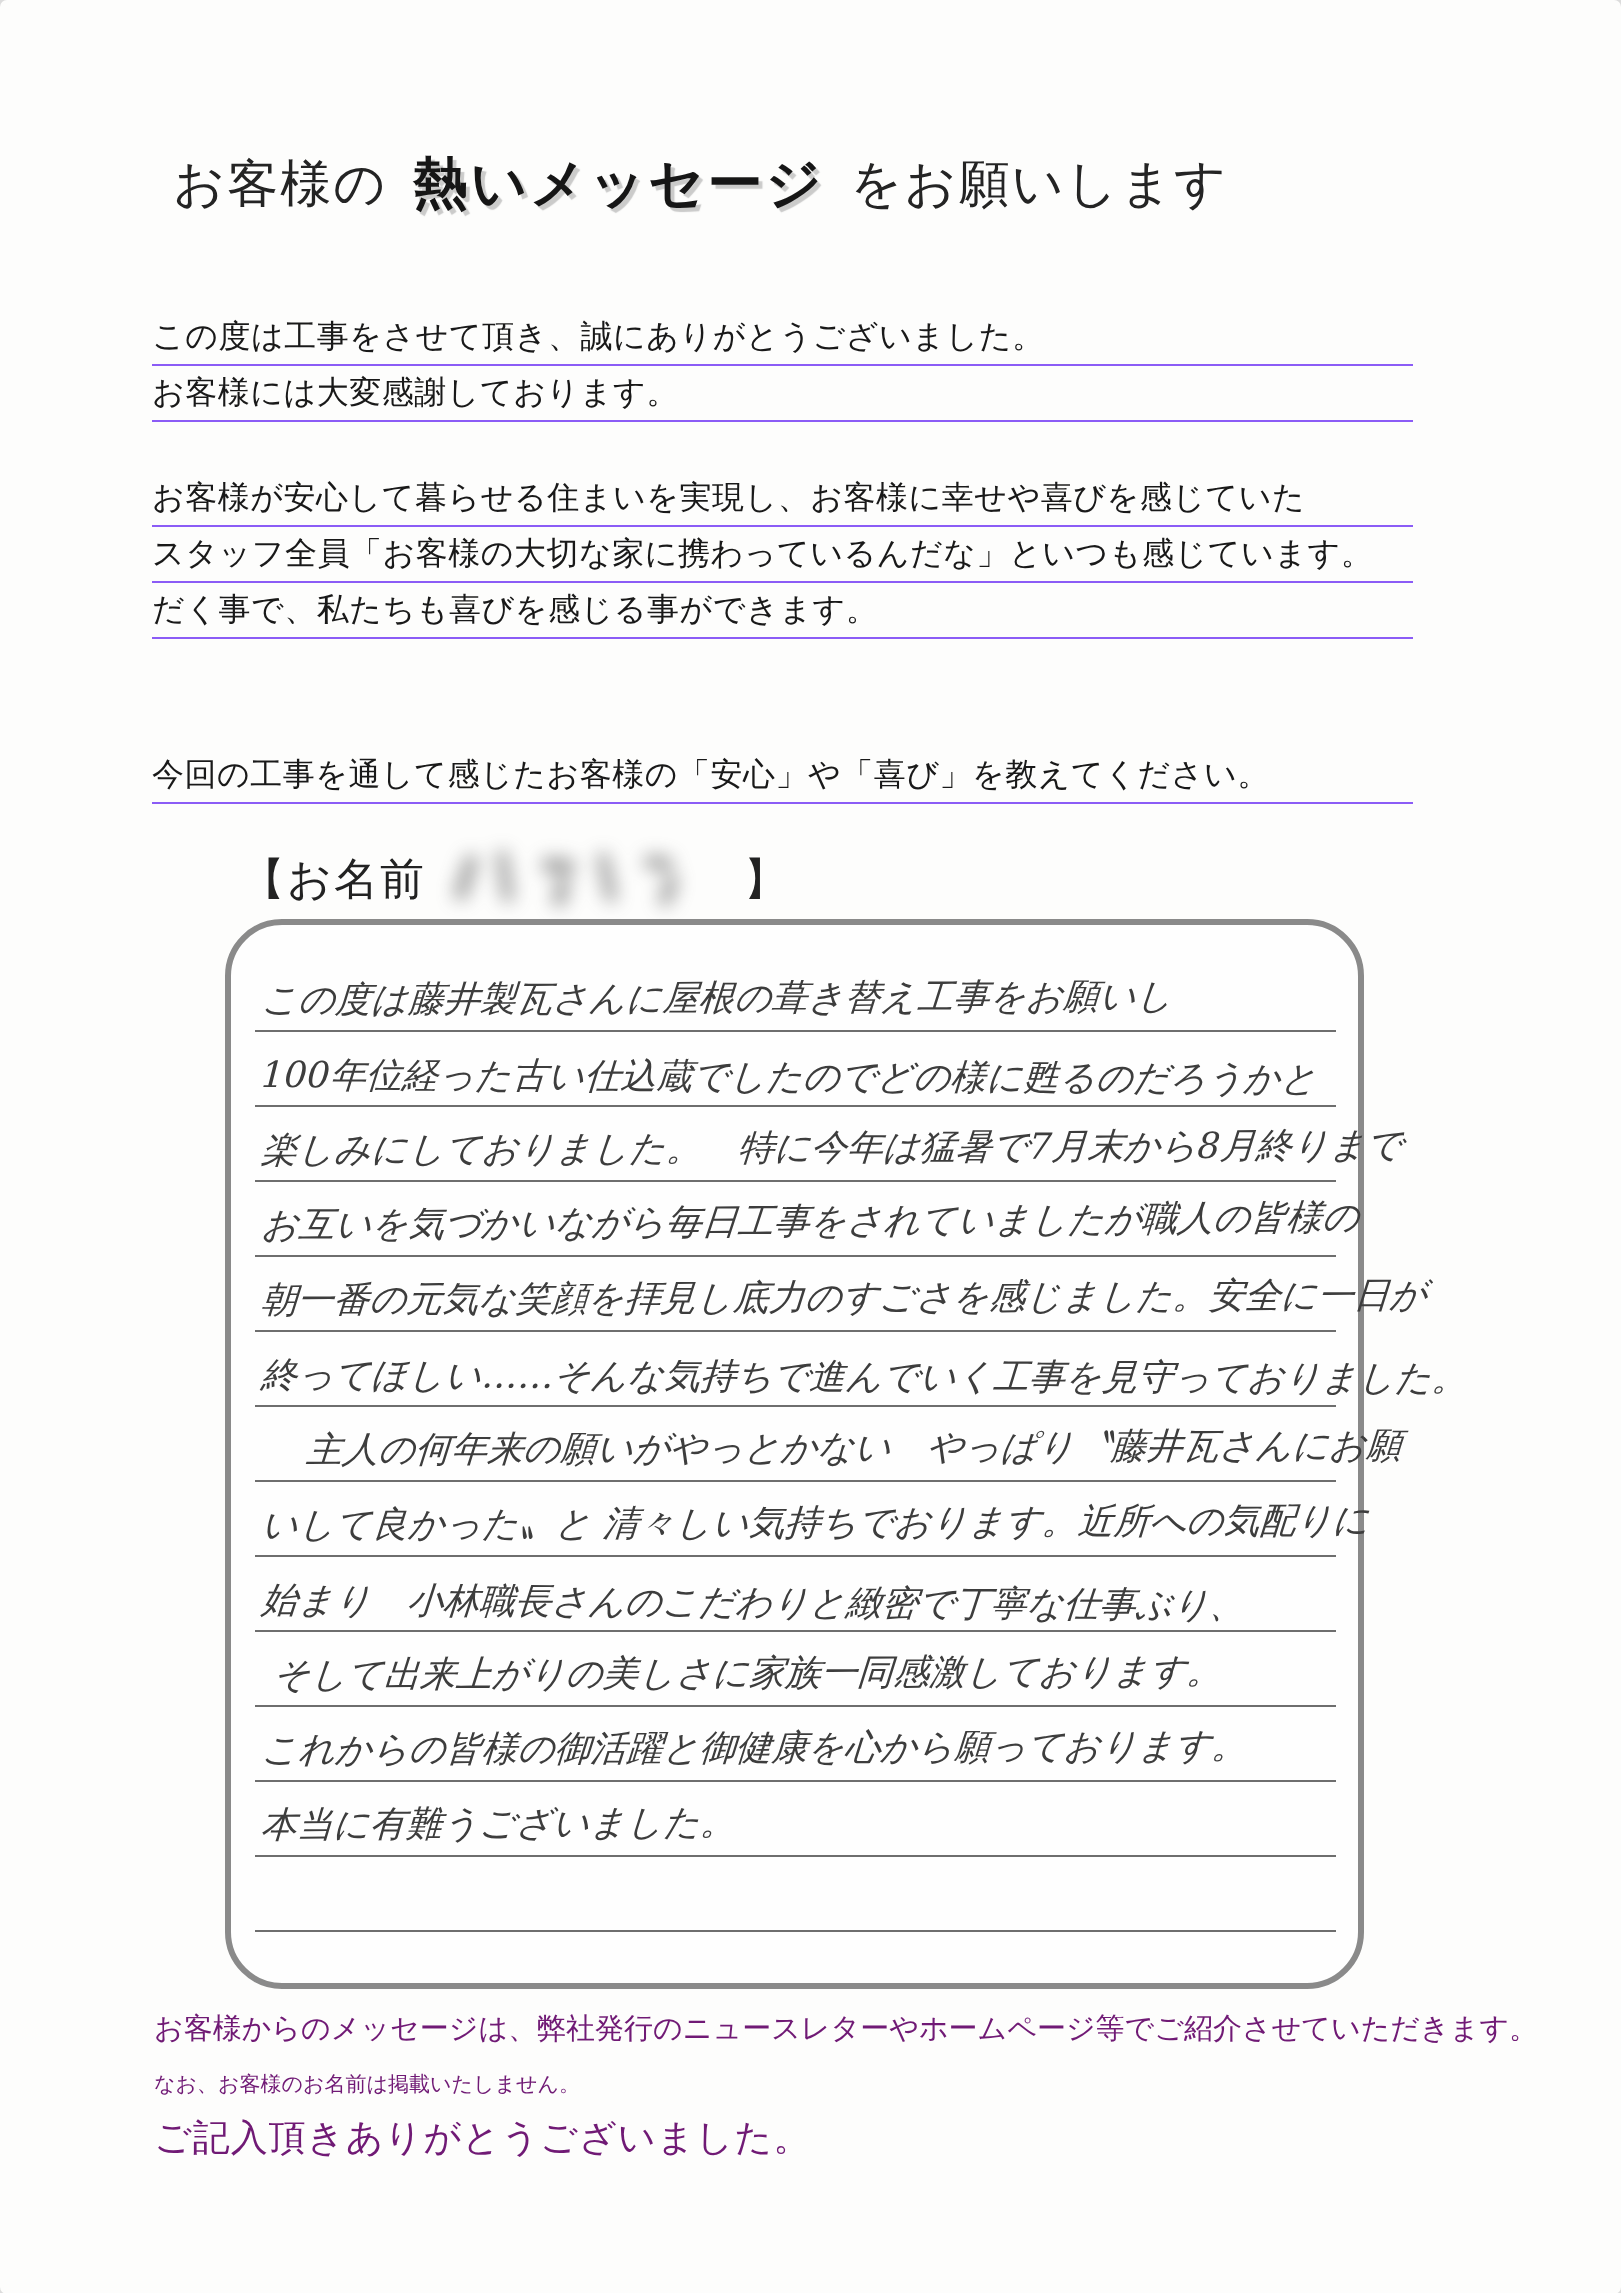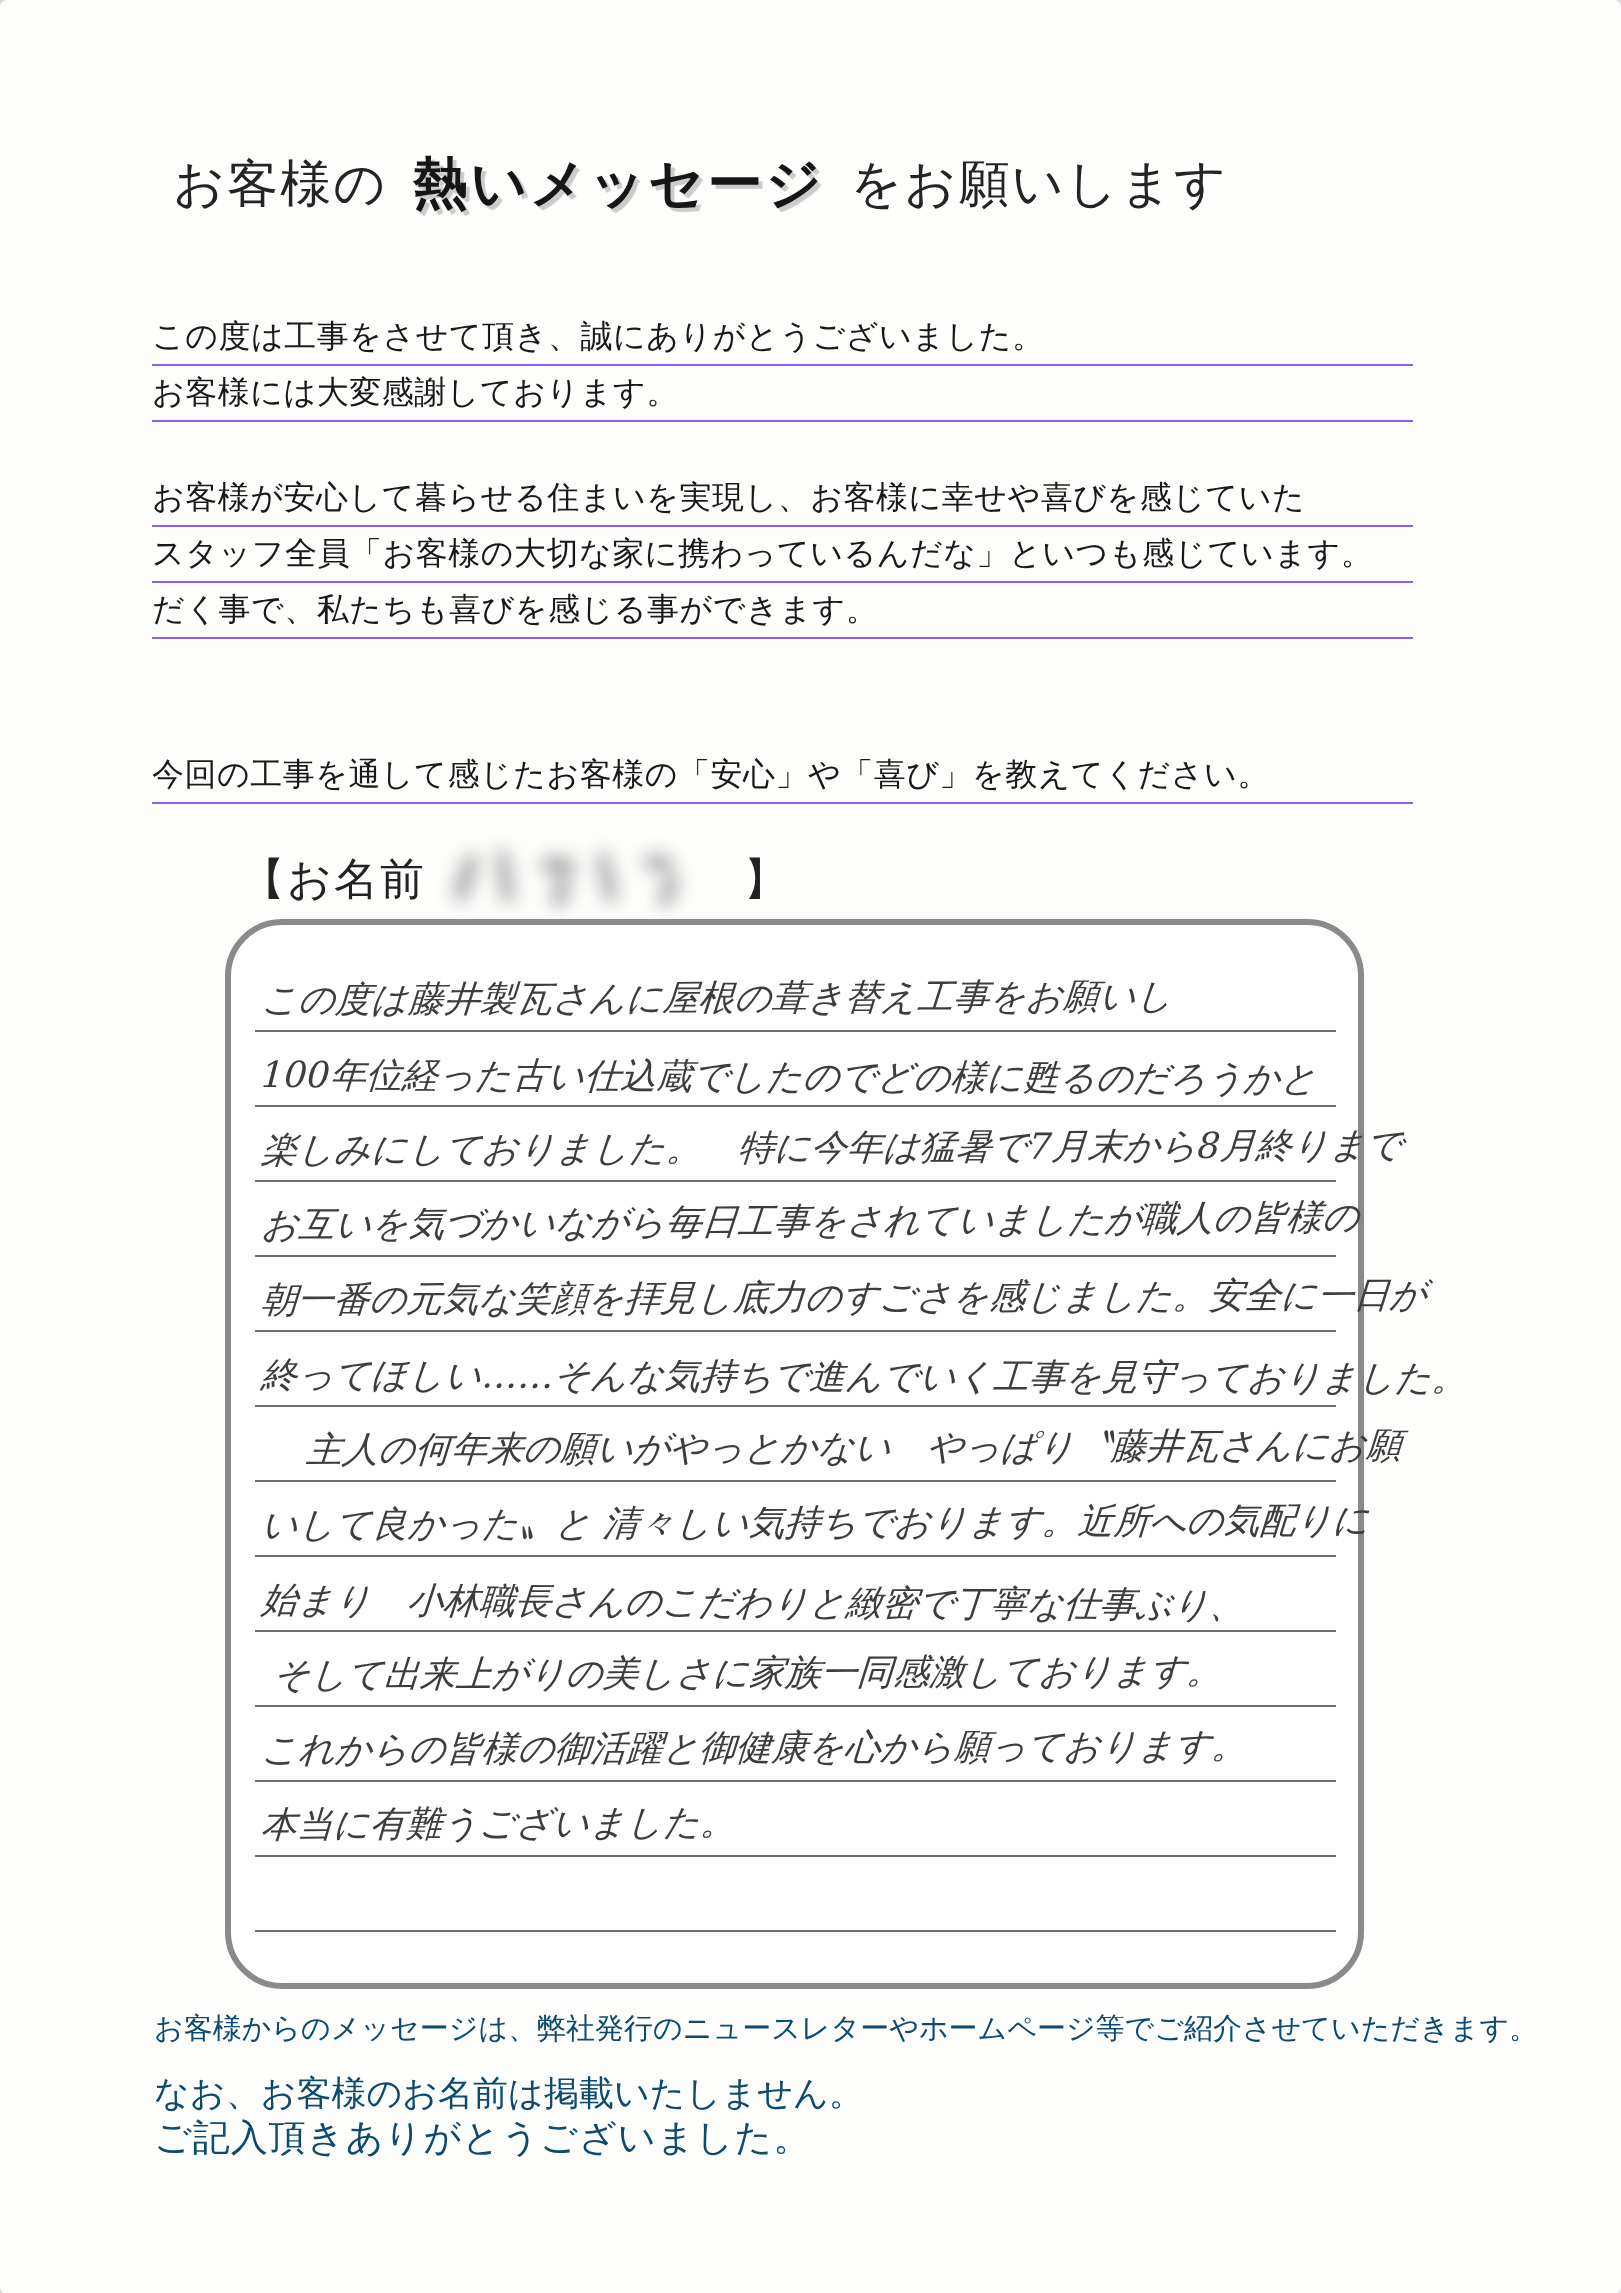--- a/index.html
+++ b/index.html
@@ -87,23 +87,23 @@
   }
   .box-row:nth-child(2) .hand { transform:skewX(-3deg) rotate(0.2deg); }
   .box-row:nth-child(4) .hand { transform:skewX(-5deg) rotate(-0.4deg); }
   .box-row:nth-child(6) .hand { transform:skewX(-3deg) rotate(0.15deg); }
   .box-row:nth-child(7) .hand { margin-left:45px; }
   .box-row:nth-child(9) .hand { transform:skewX(-4deg) rotate(0.3deg); }
   .box-row:nth-child(10) .hand { margin-left:11.8px; }
   .box-row:nth-child(12) .hand { transform:skewX(-3deg) rotate(-0.35deg); }
 
   
-  .footer-line { position:absolute; left:154px; white-space:nowrap; color:#0c4a6e; }
+  .footer-line { position:absolute; left:154px; white-space:nowrap; color:#701a75; }
   .footer-1 { top:2009px; font-size:29px; }
-  .footer-2 { top:2070px; font-size:35px; }
+  .footer-2 { top:2070px; font-size:21px; }
   .footer-3 { top:2113px; font-size:37px; letter-spacing:1px;text-align:right; }
 </style>
 </head>
 <body>
 
 <div class="page">
 
   <div class="title">
     <span>お客様の</span>
     <span class="emph">熱いメッセージ</span>

